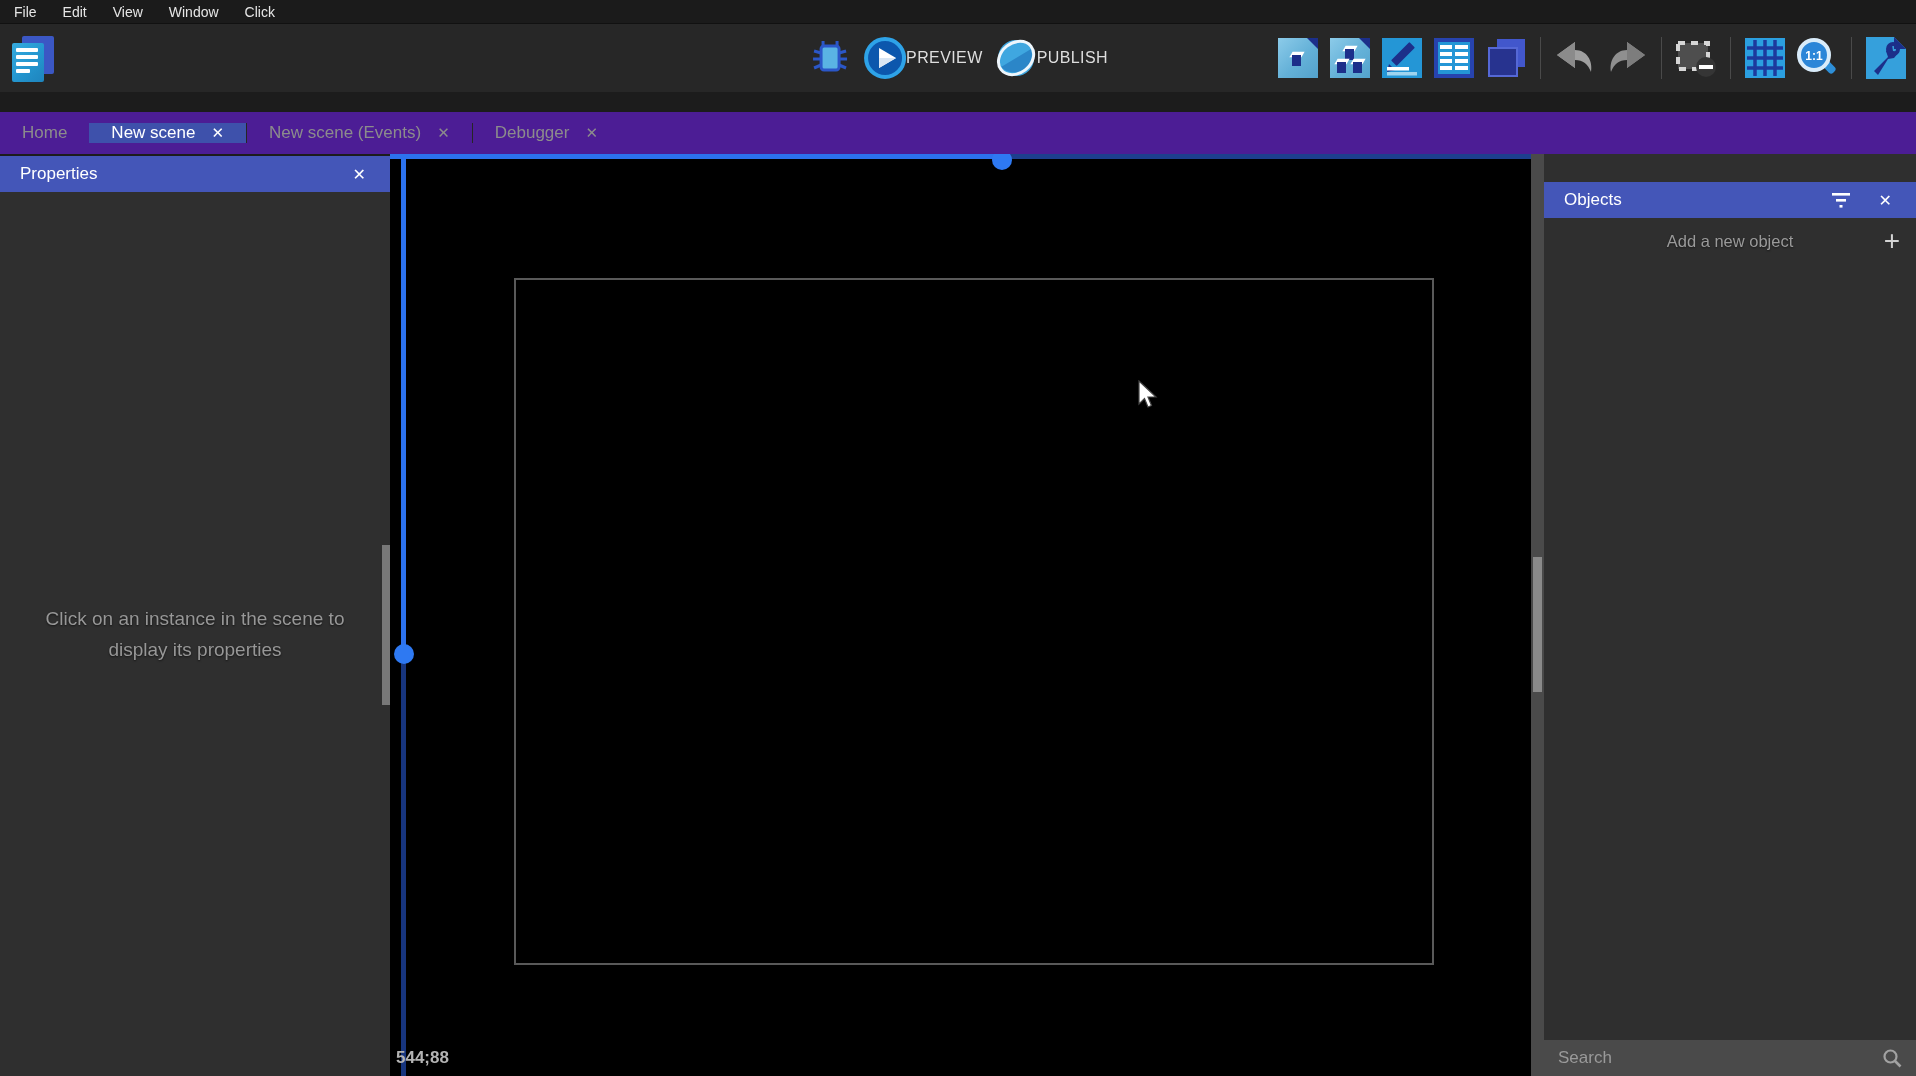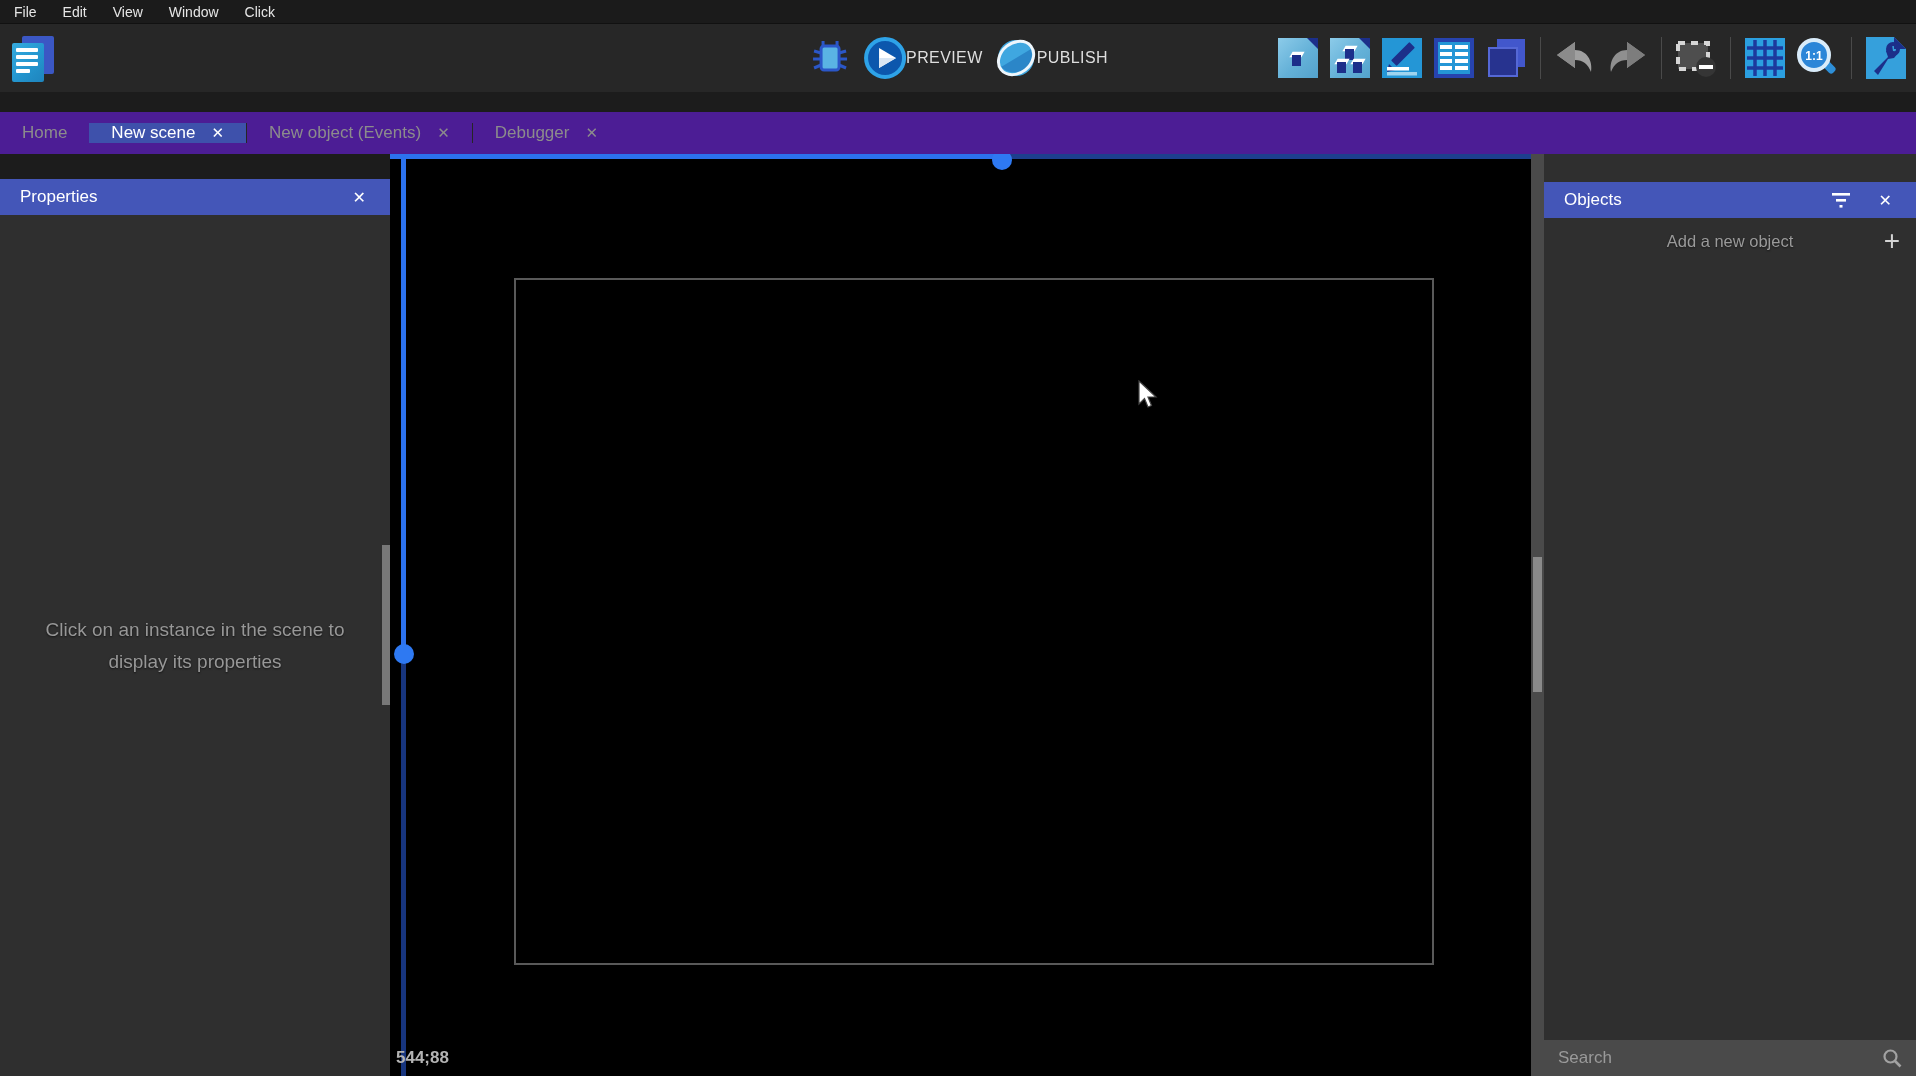--- a/index.html
+++ b/index.html
@@ -57,21 +57,21 @@
   .tab.active { background:#3e51ab; color:#fff; border-left:none; }
   .tab .tab-close { font-size:15px; color:inherit; cursor:pointer; }
 
   
   .main { flex:1; display:flex; position:relative; background:#1c1c1c; }
 
   .left-panel { width:390px; flex:0 0 auto; display:flex; flex-direction:column;
                 background:#1c1c1c; position:relative; }
   .panel-header { height:36px; background:#4456b8; display:flex; align-items:center;
                   padding:0 20px; color:#fff; font-size:17px; flex:0 0 auto;margin-top:28px; }
-  .left-panel .panel-header { margin-top:25px; }
+  .left-panel .panel-header { margin-top:2px; }
   .panel-header .spacer { flex:1; }
   .panel-close { color:#fff; font-size:16px; cursor:pointer; padding:2px 4px; }
   .left-panel .panel-body { flex:1; background:#2f2f2f; display:flex;
                             align-items:center; justify-content:center; }
   .props-hint { width:310px; text-align:center; color:#979797; font-size:19px;
                 line-height:1.65; text-shadow:0 1px 2px rgba(0,0,0,.6); }
   .left-scroll-thumb { position:absolute; right:0px; top:391px; width:8px; height:160px;
                        background:#787878; cursor:pointer; }
 
   
@@ -306,21 +306,21 @@
 
   <div class="tabbar">
     <div class="tab">
       <span>Home</span>
     </div>
     <div class="tab active">
       <span>New scene</span>
       <span class="tab-close">✕</span>
     </div>
     <div class="tab">
-      <span>New object (Events)</span>
+      <span>New scene (Events)</span>
       <span class="tab-close">✕</span>
     </div>
     <div class="tab">
       <span>Debugger</span>
       <span class="tab-close">✕</span>
     </div>
   </div>
 
   <div class="main">
 

